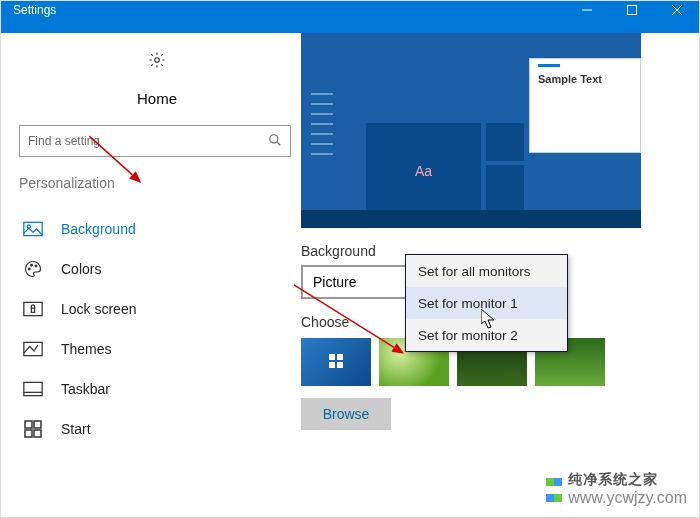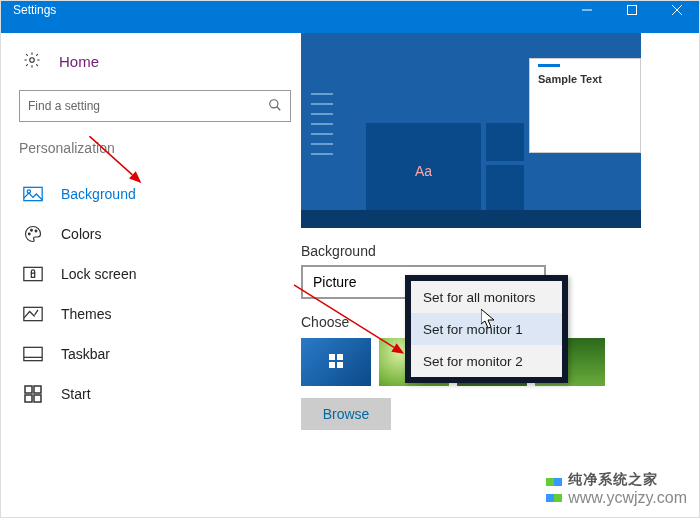--- a/index.html
+++ b/index.html
@@ -3,21 +3,21 @@
 <meta charset="utf-8">
 <style>
   * { box-sizing: border-box; margin: 0; padding: 0; font-family: "Segoe UI", sans-serif; }
   body { width: 700px; height: 518px; background: #fff; position: relative; overflow: hidden; border: 1px solid #ddd; }
   .titlebar { height: 32px; background: #0078d7; color: #fff; display: flex; align-items: center; padding: 0 0 14px 12px; font-size: 12px; }
   .titlebar .title { flex: 1; }
   .titlebar .winbtn { width: 45px; height: 32px; display: flex; align-items: center; justify-content: center; }
   .titlebar .winbtn svg { stroke: #fff; }
   .content { display: flex; height: calc(100% - 32px); }
   .sidebar { width: 300px; padding: 18px 10px 0 18px; }
-  .home-row { display: flex; align-items: center; gap: 18px; font-size: 15px; margin-bottom: 18px; padding-left: 4px; color: #701a75; }
+  .home-row { display: flex; align-items: center; gap: 18px; font-size: 15px; margin-bottom: 18px; padding-left: 4px; color: #000000; flex-direction: column; }
   .search-box { display: flex; align-items: center; border: 1px solid #999; height: 32px; padding: 0 8px; font-size: 12px; color: #666; margin-bottom: 18px; }
   .search-box span:first-child { flex: 1; }
   .section-label { color: #777; font-size: 14px; margin-bottom: 18px; }
   .nav-item { display: flex; align-items: center; gap: 18px; height: 40px; font-size: 14px; color: #222; padding-left: 4px; }
   .nav-item.active { color: #0078d7; }
   .nav-item .ic { width: 20px; display:flex; justify-content:center; }
   .main { flex: 1; position: relative; padding: 0 18px 0 0; }
   .preview { width: 340px; height: 195px; background: #1b5fa6; position: relative; overflow: hidden; }
   .preview .sidebar-lines { position:absolute; left:10px; top:60px; }
   .preview .sidebar-lines div { width:22px; height:2px; background:#6aa0d0; margin-bottom:8px; }
@@ -34,21 +34,21 @@
   .t-win { background: linear-gradient(135deg,#2a7ac7,#0b4a8a); position:relative; }
   .t-win::after { content:""; position:absolute; left:28px; top:16px; width:14px; height:14px; background:
     linear-gradient(#fff,#fff) left top/6px 6px no-repeat,
     linear-gradient(#fff,#fff) right top/6px 6px no-repeat,
     linear-gradient(#fff,#fff) left bottom/6px 6px no-repeat,
     linear-gradient(#fff,#fff) right bottom/6px 6px no-repeat; }
   .t-leaf { background: radial-gradient(circle at 30% 30%, #d8f0a0, #5aa020 70%); }
   .t-forest { background: linear-gradient(#1a3a10,#3a6a20); }
   .t-path { background: linear-gradient(#2a6a1a,#6aaa3a); }
   .browse-btn { background:#ccc; border:none; height:32px; width:90px; font-size:14px; margin-top:12px; color:#0369a1; }
-  .context-menu { position:absolute; left:404px; top:274px; width:163px; background:#f2f2f2; border:6px solid #0f172a; box-shadow:2px 2px 5px rgba(0,0,0,.25); z-index:10; }
+  .context-menu { position:absolute; left:404px; top:253px; width:163px; background:#f2f2f2; border:1px solid #0f172a; box-shadow:2px 2px 5px rgba(0,0,0,.25); z-index:10; }
   .context-menu .mi { height:32px; display:flex; align-items:center; padding:0 12px; font-size:13.5px; color:#222; }
   .context-menu .mi.hover { background:#dde6f5; }
   .cursor { position:absolute; left:480px; top:308px; z-index:11; }
   .arrow { position:absolute; pointer-events:none; z-index:5; }
   .arrow.a1 { left:78px; top:148px; transform:rotate(42deg); }
   .arrow.a2 { left:282px; top:308px; transform:rotate(32deg); }
   .arrow svg line { stroke:#d00; stroke-width:1.5; }
   .arrow svg polygon { fill:#d00; }
   .watermark { position:absolute; right:12px; bottom:10px; display:flex; align-items:center; gap:6px; font-size:14px; color:#555; font-weight:bold; letter-spacing:1px;margin-top:8px;}
   .watermark .sq { width:8px; height:8px; display:inline-block; }

